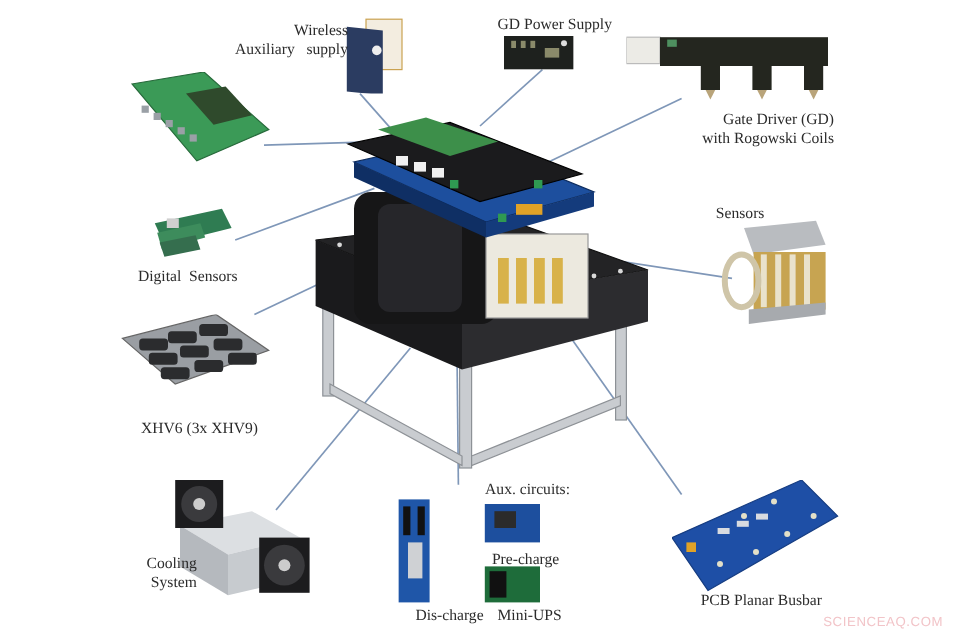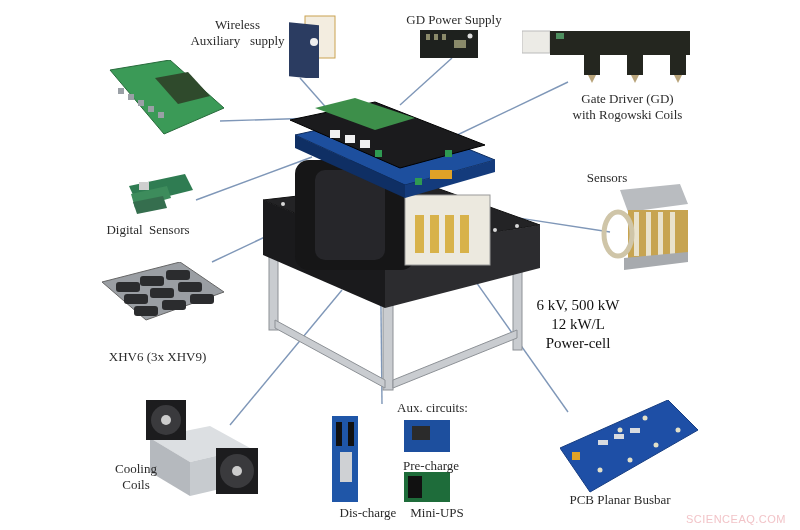--- a/index.html
+++ b/index.html
@@ -1,19 +1,19 @@
 <!DOCTYPE html>
 <html><head>
 <meta charset="utf-8">
 <style>
   html, body { margin:0; padding:0; background:#ffffff; }
   body { width:800px; height:530px; position:relative; overflow:hidden;
          font-family:"Liberation Serif", "DejaVu Serif", serif; color:#2a2a2a; }
   .canvas { position:absolute; left:0; top:0; width:800px; height:530px; }
-  .label { position:absolute; font-size:13px; line-height:16px; text-align:center; white-space:nowrap; color:#2b2b2b; }
+  .label { position:absolute; font-size:13px; line-height:16px; text-align:right; white-space:nowrap; color:#2b2b2b; }
   .label.big { font-size:15px; line-height:19px; color:#111; }
   .watermark { position:absolute; right:14px; bottom:5px; font-family:"Liberation Sans", sans-serif;
                font-size:11px; letter-spacing:0.5px; }
   svg.lines { position:absolute; left:0; top:0; }
   .part { position:absolute; }
 </style>
 </head>
 <body>
 
 <div class="canvas">
@@ -219,30 +219,25 @@
   <div class="label" style="left:98px;top:222px;width:100px;white-space:pre">Digital  Sensors</div>
 
   <div class="label" style="left:577px;top:170px;width:60px">Sensors</div>
 
   <div class="label" style="left:100px;top:349px;width:115px">
     <div>XHV6 (3x XHV9)</div>
   </div>
 
   <div class="label" style="left:108px;top:461px;width:56px">
     <div>Cooling</div>
-    <div>Coils</div>
+    <div>System</div>
   </div>
 
   <div class="label" style="left:390px;top:400px;width:85px">Aux. circuits:</div>
   <div class="label" style="left:396px;top:458px;width:70px">Pre-charge</div>
   <div class="label" style="left:333px;top:505px;width:70px">Dis-charge</div>
   <div class="label" style="left:406px;top:505px;width:62px">Mini-UPS</div>
 
   <div class="label" style="left:555px;top:492px;width:130px">PCB Planar Busbar</div>
 
-  <div class="label big" style="left:528px;top:296px;width:100px">
-    <div>6 kV, 500 kW</div>
-    <div>12 kW/L</div>
-    <div>Power-cell</div>
-  </div>
 
   <div class="watermark" style="color:#f2c4c8">SCIENCEAQ.COM</div>
 </div>
 
 </body></html>

